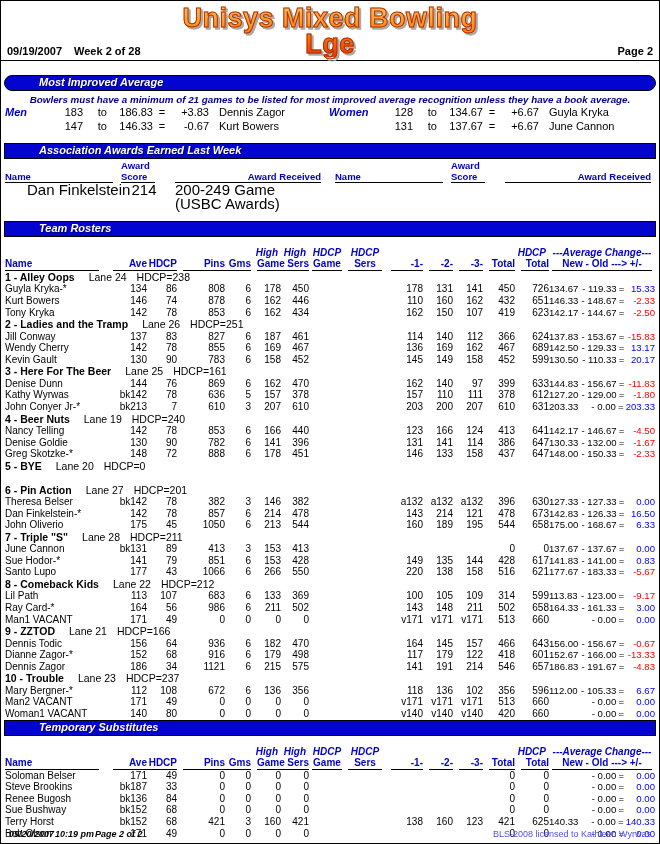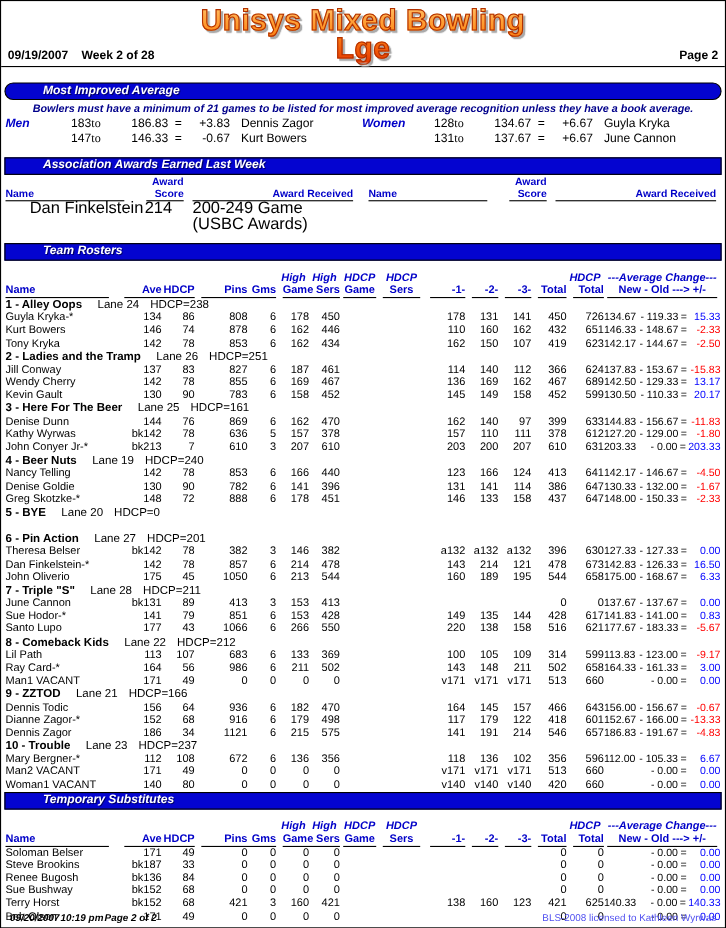--- a/index.html
+++ b/index.html
@@ -22,32 +22,32 @@
   
   .bar { margin:0 3px; background:#0404d0; border:1px solid #000; color:#fff; font-weight:bold; font-style:italic;
          font-size:11px; line-height:13px; padding:0 0 1px 34px; text-shadow:1px 1px 0 #00006a; }
 
   
   .note { text-align:center; color:#00008b; font-weight:bold; font-style:italic; font-size:9.8px; margin-top:3px; line-height:12px; }
   .mi-grid { display:grid; grid-template-columns:1fr 1fr; padding:0 6px 0 4px; margin-bottom:10px; }
   .mi-row { display:flex; font-size:11px; line-height:13.5px; align-items:baseline; }
   .mi-label { width:46px; font-weight:bold; font-style:italic; color:#0000c8; }
   .mi-from { width:32px; text-align:right; }
-  .mi-to { width:24px; text-align:left;font-family:Liberation Serif, serif; }
+  .mi-to { width:24px; text-align:right; }
   .mi-toval { width:46px; text-align:right; }
   .mi-eq { width:18px; text-align:center; }
   .mi-chg { width:38px; text-align:right; }
   .mi-name { margin-left:10px; }
 
   
   .aw-wrap { display:grid; grid-template-columns:1fr 1fr; gap:14px; padding:2px 8px 0 4px; margin-bottom:10px; }
   .aw-group { display:grid; grid-template-columns:108px 46px 1fr; column-gap:8px; align-items:end; }
   .aw-h { color:#0000c8; font-weight:bold; font-size:9.5px; line-height:10.5px; }
   .aw-uline { border-bottom:1px solid #000; }
-  .aw-score { text-align:right; }
+  .aw-score { text-align:left; }
   .aw-recv { text-align:right; }
   .aw-row { display:grid; grid-template-columns:108px 46px 1fr; column-gap:8px; font-size:15px; line-height:14px; }
   .aw-row .n { padding-left:22px; white-space:nowrap; }
   .aw-row .s { text-align:center; }
 
   
   .tbl { --cols:102px 40px 30px 48px 26px 30px 28px 36px 40px 38px 30px 30px 32px 34px 106px; padding:0 4px; }
   .thead-top, .thead-bot { display:grid; grid-template-columns:var(--cols); font-size:10px; font-weight:bold; color:#0000c8; line-height:11px; }
   .thead-top { margin-top:10px;font-style:italic; }
   .ht-r { text-align:right; padding-right:3px; }

